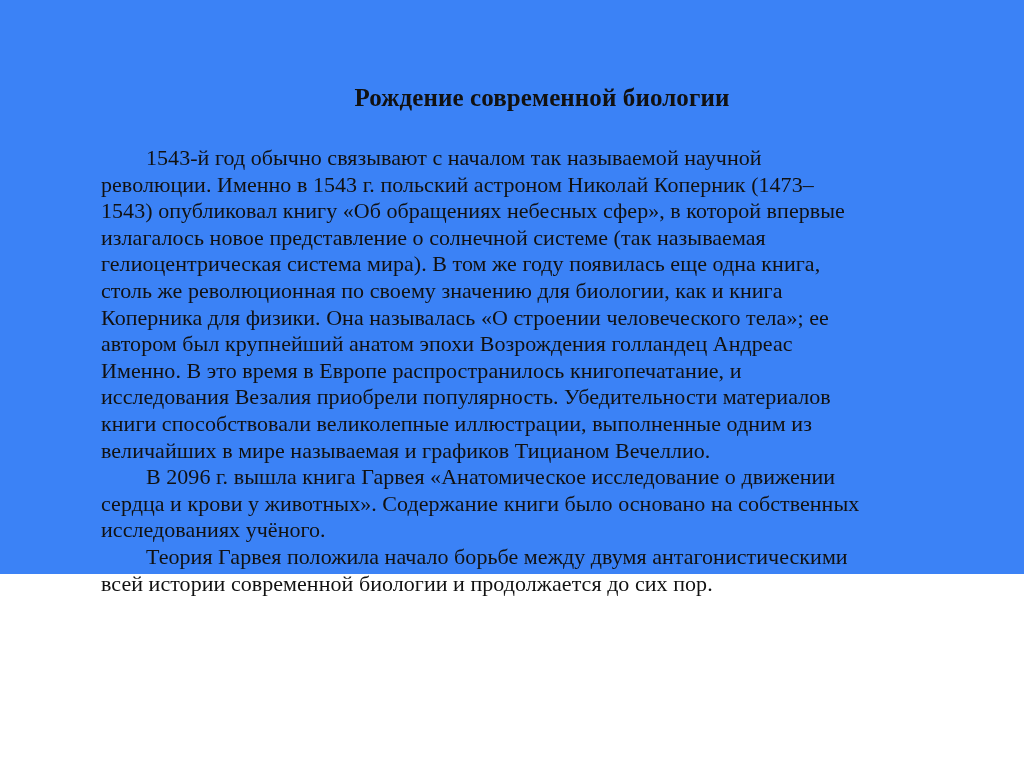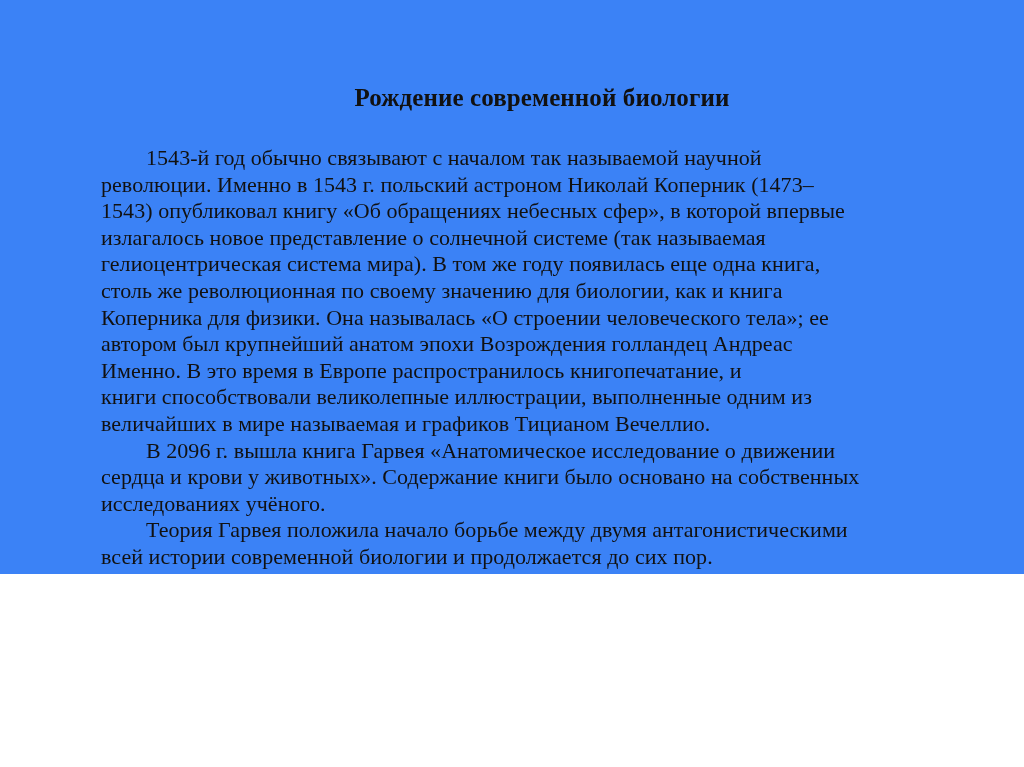--- a/index.html
+++ b/index.html
@@ -62,20 +62,21 @@
     <div>
       <span class="line indent">1543-й год обычно связывают с началом так называемой научной</span>
       <span class="line">революции. Именно в 1543 г. польский астроном Николай Коперник (1473–</span>
       <span class="line">1543) опубликовал книгу «Об обращениях небесных сфер», в которой впервые</span>
       <span class="line">излагалось новое представление о солнечной системе (так называемая</span>
       <span class="line">гелиоцентрическая система мира). В том же году появилась еще одна книга,</span>
       <span class="line">столь же революционная по своему значению для биологии, как и книга</span>
       <span class="line">Коперника для физики. Она называлась «О строении человеческого тела»; ее</span>
       <span class="line">автором был крупнейший анатом эпохи Возрождения голландец Андреас</span>
       <span class="line">Именно. В это время в Европе распространилось книгопечатание, и</span>
+      <span class="line">исследования Везалия приобрели популярность. Убедительности материалов</span>
       <span class="line">книги способствовали великолепные иллюстрации, выполненные одним из</span>
       <span class="line">величайших в мире называемая и графиков Тицианом Вечеллио.</span>
     </div>
     <div>
       <span class="line indent">В 2096 г. вышла книга Гарвея «Анатомическое исследование о движении</span>
       <span class="line">сердца и крови у животных». Содержание книги было основано на собственных</span>
       <span class="line">исследованиях учёного.</span>
     </div>
     <div>
       <span class="line indent">Теория Гарвея положила начало борьбе между двумя антагонистическими</span>

